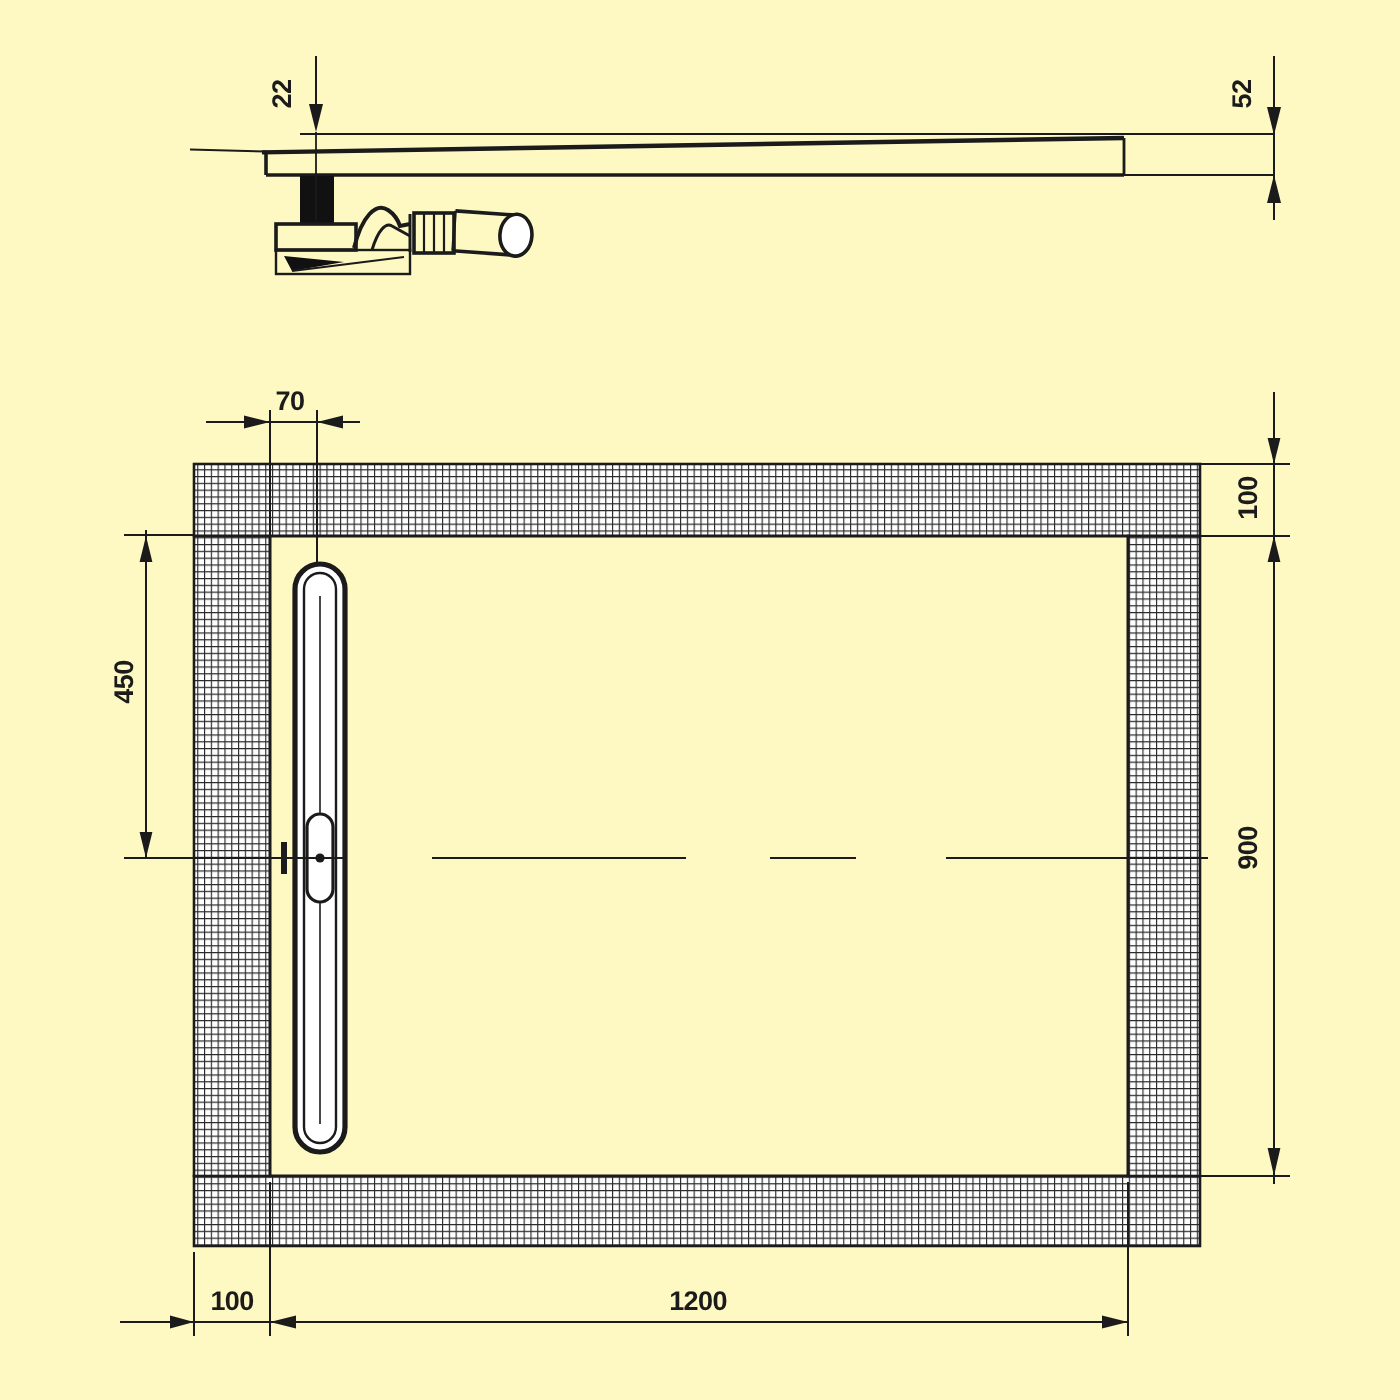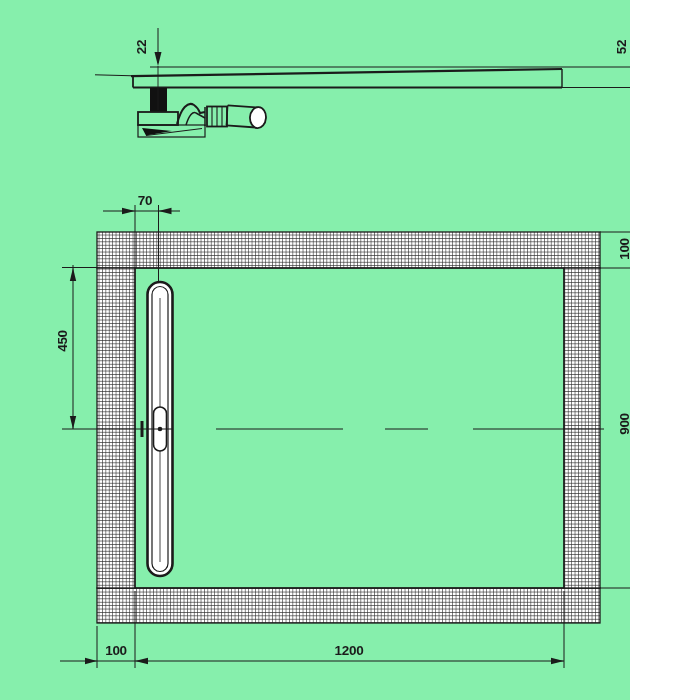--- a/index.html
+++ b/index.html
@@ -1,16 +1,16 @@
 <!DOCTYPE html>
 <html><head>
 <meta charset="utf-8">
 <style>
   html,body{margin:0;padding:0;background:#fff;}
-  .canvas{position:relative;width:630px;height:700px;background:#86efac;overflow:hidden;}
+  .canvas{position:relative;width:700px;height:700px;background:#fef9c3;overflow:hidden;}
   svg text{
     font-family:"Liberation Sans","DejaVu Sans",sans-serif;
     font-weight:700;
     font-size:13.5px;
     letter-spacing:-0.3px;
     fill:#1b1b1b;
   }
 </style>
 </head>
 <body>

